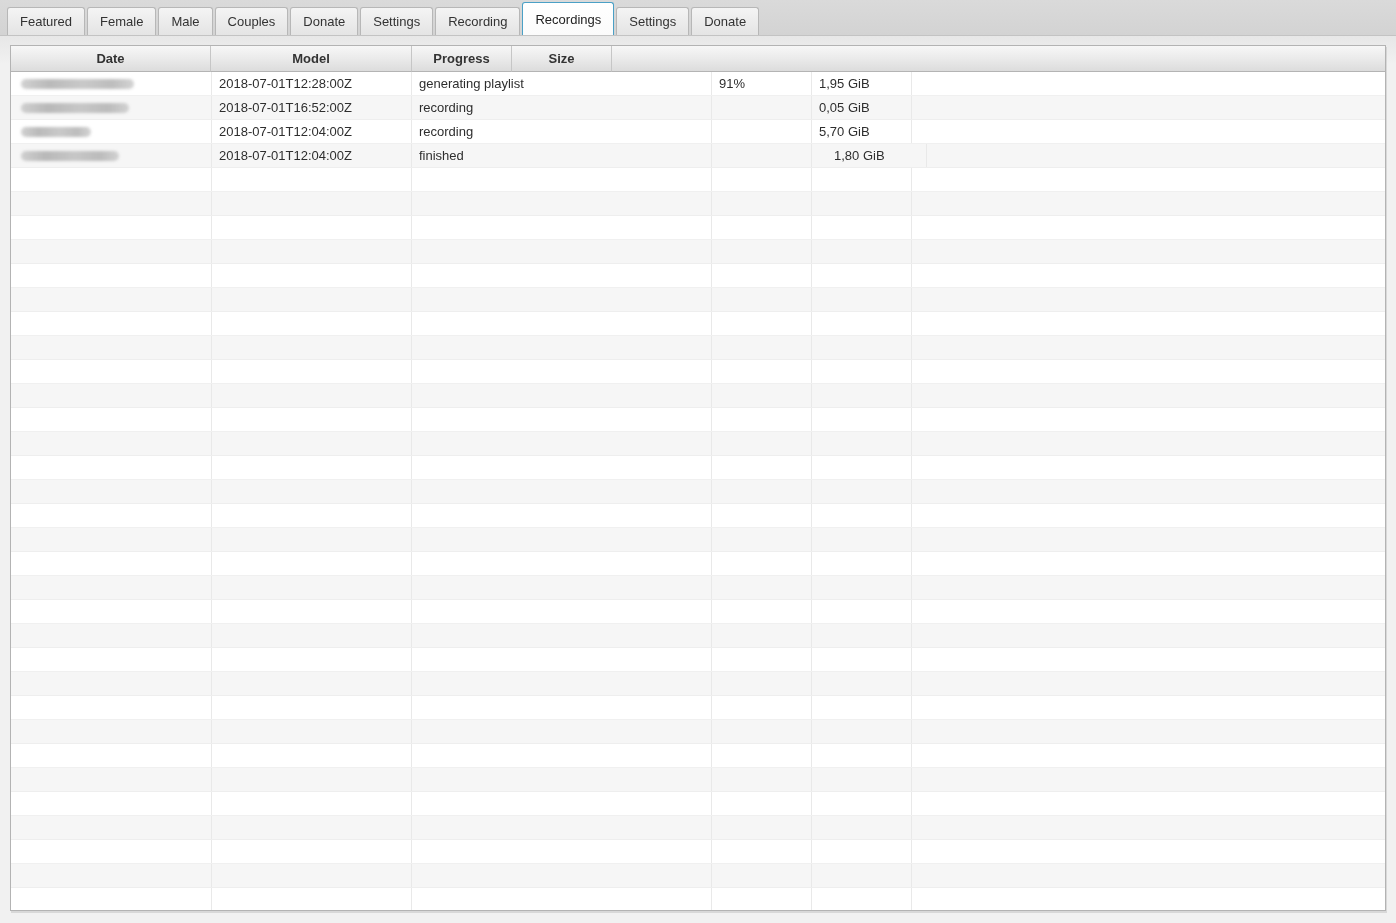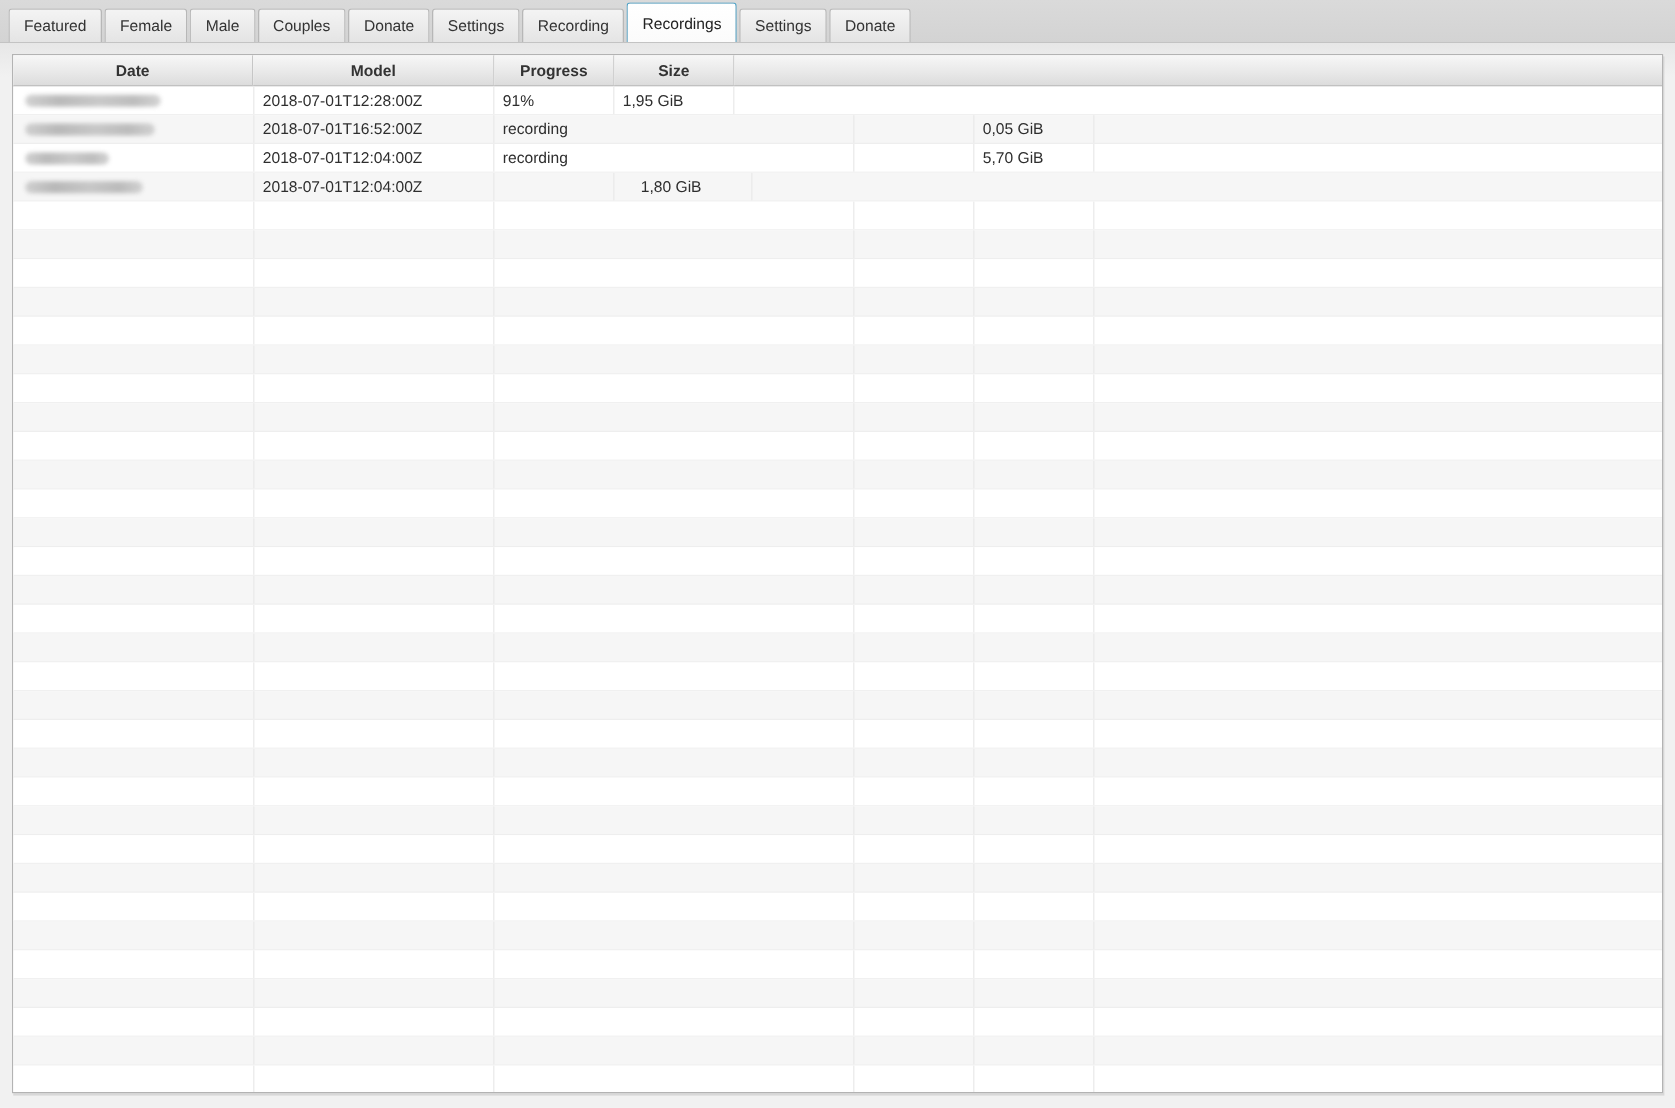--- a/index.html
+++ b/index.html
@@ -134,20 +134,21 @@
         <div class="hcell" style="width: 100px;">Progress</div>
         <div class="hcell" style="width: 100px;">Size</div>
         <div class="hcell" style="flex: 1 1 0%;"></div>
       </div>
     <div class="tbody">
         <div class="trow">
           <div class="tcell" style="width: 201px;">
             <div class="blur-blob" style="width: 113px;"></div>
           </div>
           <div class="tcell" style="width: 200px;">2018-07-01T12:28:00Z</div>
+          <div class="tcell" style="width: 300px;">generating playlist</div>
           <div class="tcell" style="width: 100px;">91%</div>
           <div class="tcell" style="width: 100px;">1,95 GiB</div>
           <div class="tcell" style="flex: 1 1 0%;"></div>
         </div>
         <div class="trow alt">
           <div class="tcell" style="width: 201px;">
             <div class="blur-blob" style="width: 108px;"></div>
           </div>
           <div class="tcell" style="width: 200px;">2018-07-01T16:52:00Z</div>
           <div class="tcell" style="width: 300px;">recording</div>
@@ -163,20 +164,21 @@
           <div class="tcell" style="width: 300px;">recording</div>
           <div class="tcell" style="width: 100px;"></div>
           <div class="tcell" style="width: 100px;">5,70 GiB</div>
           <div class="tcell" style="flex: 1 1 0%;"></div>
         </div>
         <div class="trow alt">
           <div class="tcell" style="width: 201px;">
             <div class="blur-blob" style="width: 98px;"></div>
           </div>
           <div class="tcell" style="width: 200px;">2018-07-01T12:04:00Z</div>
+          <div class="tcell" style="width: 300px;">finished</div>
           <div class="tcell" style="width: 100px;"></div>
           <div class="tcell" style="width: 100px; margin-left: 15px;">1,80 GiB</div>
           <div class="tcell" style="flex: 1 1 0%;"></div>
         </div>
         <div class="trow">
           <div class="tcell" style="width: 201px;"></div>
           <div class="tcell" style="width: 200px;"></div>
           <div class="tcell" style="width: 300px;"></div>
           <div class="tcell" style="width: 100px;"></div>
           <div class="tcell" style="width: 100px;"></div>

